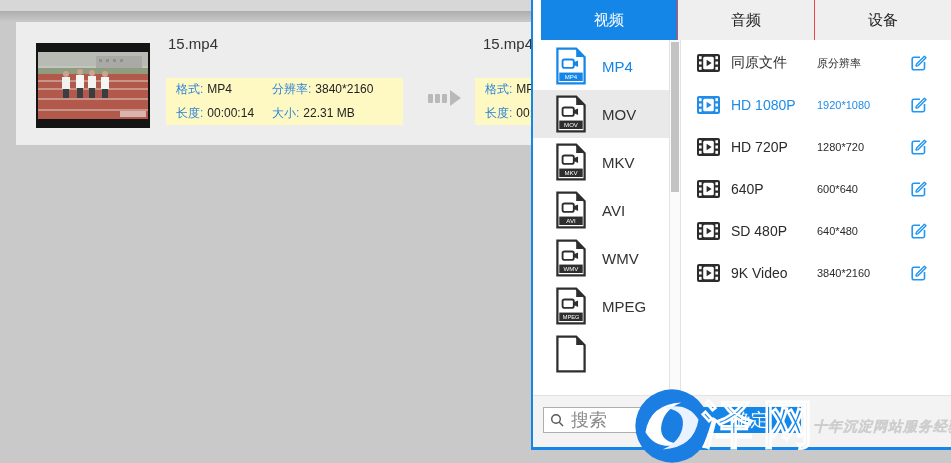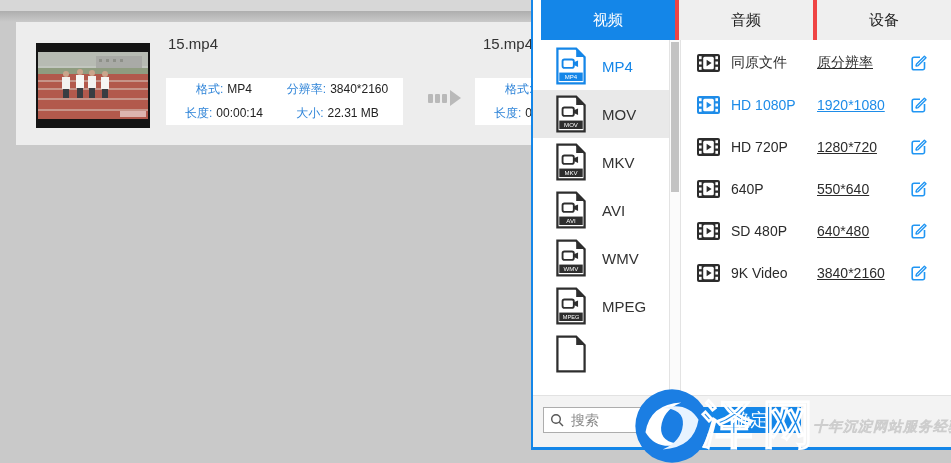--- a/index.html
+++ b/index.html
@@ -7,37 +7,37 @@
   #stage{position:relative;width:951px;height:463px;background:#c9c9c9;overflow:hidden;}
 
   
   .titlebar{position:absolute;left:0;top:0;width:951px;height:11px;background:#d7d7d7;}
   .titlebar-shadow{position:absolute;left:0;top:11px;width:951px;height:11px;
     background:linear-gradient(#aeaeae,#c9c9c9);}
   .file-card{position:absolute;left:16px;top:22px;width:560px;height:123px;background:#ededed;}
   .thumb{position:absolute;left:20px;top:21px;width:114px;height:85px;background:#111;}
   .file-title{position:absolute;top:13px;font-size:15px;color:#333;white-space:nowrap;}
   .t1{left:152px;} .t2{left:467px;}
-  .meta-box{position:absolute;top:56px;width:237px;height:47px;background:#ffffff;
+  .meta-box{position:absolute;top:56px;width:237px;height:47px;background:#fef9c3;
     font-size:12px;display:grid;grid-template-columns:96px 1fr;align-content:center;
-    row-gap:7px;padding-left:10px;box-sizing:border-box;white-space:nowrap;text-align:center;}
+    row-gap:7px;padding-left:10px;box-sizing:border-box;white-space:nowrap;}
   .m1{left:150px;} .m2{left:459px;}
   .meta-box .lbl{color:#2f84d8;}
   .meta-box .val{color:#222;margin-left:4px;}
   .conv-arrow{position:absolute;left:412px;top:68px;display:flex;align-items:center;gap:2px;}
   .conv-arrow .bar{width:5px;height:9px;background:#b9b9b9;border-radius:1px;}
   .conv-arrow .tri{width:0;height:0;border-left:11px solid #b9b9b9;
     border-top:8px solid transparent;border-bottom:8px solid transparent;margin-left:1px;}
 
   
   .panel{position:absolute;left:531px;top:0;width:420px;height:450px;background:#fff;
     border-left:2px solid #1486e8;border-bottom:3px solid #1486e8;box-sizing:border-box;}
   .tabbar{position:absolute;left:8px;top:0;right:0;height:40px;display:flex;}
   .tab{flex:1;display:flex;align-items:center;justify-content:center;font-size:15px;
-    color:#222;background:#efefef;cursor:pointer;border-left:4px solid #ef4444;}
+    color:#222;background:#efefef;cursor:pointer;border-left:1px solid #ef4444;}
   .tab:first-child{border-left:none;}
   .tab.active{background:#1486e8;color:#fff;border-left:none;}
 
   .panel-body{position:absolute;left:0;top:40px;right:0;bottom:51px;overflow:hidden;}
 
   
   .fmt-list{position:absolute;left:0;top:0;width:136px;bottom:0;background:#fff;
     overflow:hidden;padding-top:2px;box-sizing:border-box;}
   .fmt-item{height:48px;display:flex;align-items:center;padding-left:23px;cursor:pointer;
     --fc:#2e2e2e;color:#333;}
@@ -49,32 +49,32 @@
   
   .sscroll{position:absolute;left:136px;top:0;width:12px;bottom:0;background:#fbfbfb;
     border-left:1px solid #e3e3e3;border-right:1px solid #e3e3e3;box-sizing:border-box;}
   .sthumb{position:absolute;left:1px;right:1px;top:2px;height:150px;background:#c3c3c3;}
 
   
   .preset-list{position:absolute;left:148px;top:0;right:0;bottom:0;background:#fff;padding-top:2px;}
   .preset-row{height:42px;display:flex;align-items:center;padding-left:16px;cursor:pointer;
     color:#2b2b2b;}
   .preset-row .pname{margin-left:11px;width:86px;font-size:14px;}
-  .preset-row .pres{font-size:14px;text-decoration:underline;}
+  .preset-row .pres{font-size:11px;}
   .preset-row.selected{color:#1e8ce8;}
   .preset-row .fsicon{color:#2b2b2b;flex:none;}
   .preset-row.selected .fsicon{color:#1e8ce8;}
   .edit-btn{margin-left:auto;margin-right:22px;width:20px;height:20px;cursor:pointer;}
 
   
   .panel-footer{position:absolute;left:0;right:0;bottom:0;height:51px;background:#f3f3f3;
     border-top:1px solid #e2e2e2;}
   .search-box{position:absolute;left:10px;top:11px;width:130px;height:26px;background:#fff;
     border:1px solid #adadad;box-sizing:border-box;display:flex;align-items:center;padding:0 6px;}
-  .search-box input{border:none;outline:none;width:90px;font-size:14px;color:#444;
+  .search-box input{border:none;outline:none;width:90px;font-size:18px;color:#444;
     margin-left:5px;background:transparent;font-family:inherit;}
   .search-box input::placeholder{color:#8a8a8a;}
   .confirm-btn{position:absolute;left:167px;top:11px;width:101px;height:26px;background:#1486e8;
     color:#fff;font-size:18px;border:none;display:flex;align-items:center;justify-content:center;
     cursor:pointer;font-family:inherit;}
 
   
   .watermark{position:absolute;left:0;top:0;width:951px;height:463px;pointer-events:none;z-index:30;}
   .wm-logo{position:absolute;left:633px;top:387px;width:78px;height:78px;}
   .wm-text{position:absolute;left:702px;top:390px;font-size:52px;font-weight:normal;
@@ -315,21 +315,21 @@
             <rect x="2" y="2.2" width="2.6" height="3" fill="#fff"></rect>
               <rect x="2" y="7.5" width="2.6" height="3" fill="#fff"></rect>
               <rect x="2" y="12.8" width="2.6" height="3" fill="#fff"></rect>
             <rect x="18.4" y="2.2" width="2.6" height="3" fill="#fff"></rect>
               <rect x="18.4" y="7.5" width="2.6" height="3" fill="#fff"></rect>
               <rect x="18.4" y="12.8" width="2.6" height="3" fill="#fff"></rect>
             <rect x="6.2" y="2.8" width="10.6" height="12.4" rx="1.5" fill="#fff"></rect>
             <path d="M9.6 5.8 L14.6 9 L9.6 12.2 Z" fill="currentColor"></path>
           </svg>
           <span class="pname">640P</span>
-          <span class="pres">550*640</span>
+          <span class="pres">600*640</span>
           <svg class="edit-btn" viewBox="0 0 20 20">
             <path d="M15.5 9 v6 a1.8 1.8 0 0 1 -1.8 1.8 H5 a1.8 1.8 0 0 1 -1.8 -1.8 V6 A1.8 1.8 0 0 1 5 4.2 h6" fill="none" stroke="#2196f3" stroke-width="1.6"></path>
             <path d="M7.4 13 l1.8 -0.4 L17 4.8 15.4 3.2 7.6 11 7 12.8 z" fill="none" stroke="#2196f3" stroke-width="1.4" stroke-linejoin="round"></path>
           </svg>
         </div>
 
         <div class="preset-row">
           <svg class="fsicon" width="23" height="18" viewBox="0 0 23 18">
             <rect x="0" y="0" width="23" height="18" rx="2" fill="currentColor"></rect>
             <rect x="2" y="2.2" width="2.6" height="3" fill="#fff"></rect>

